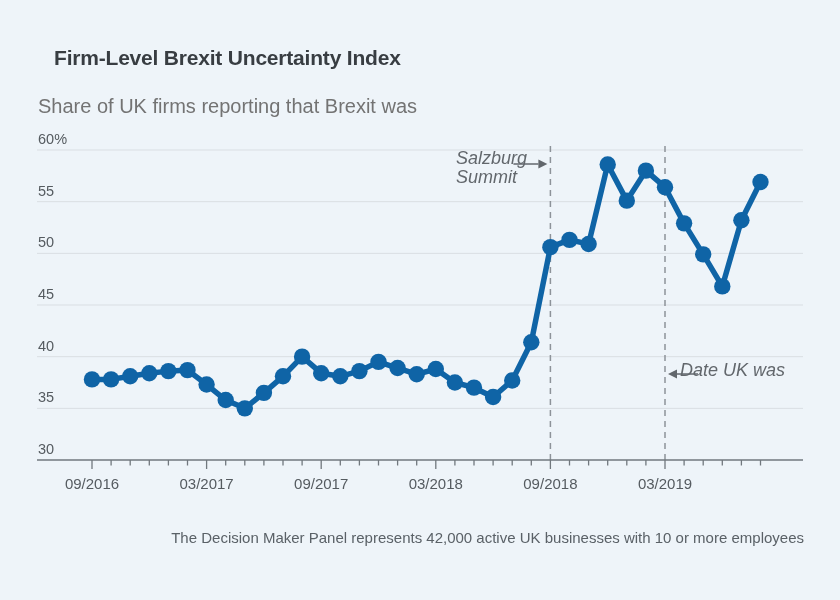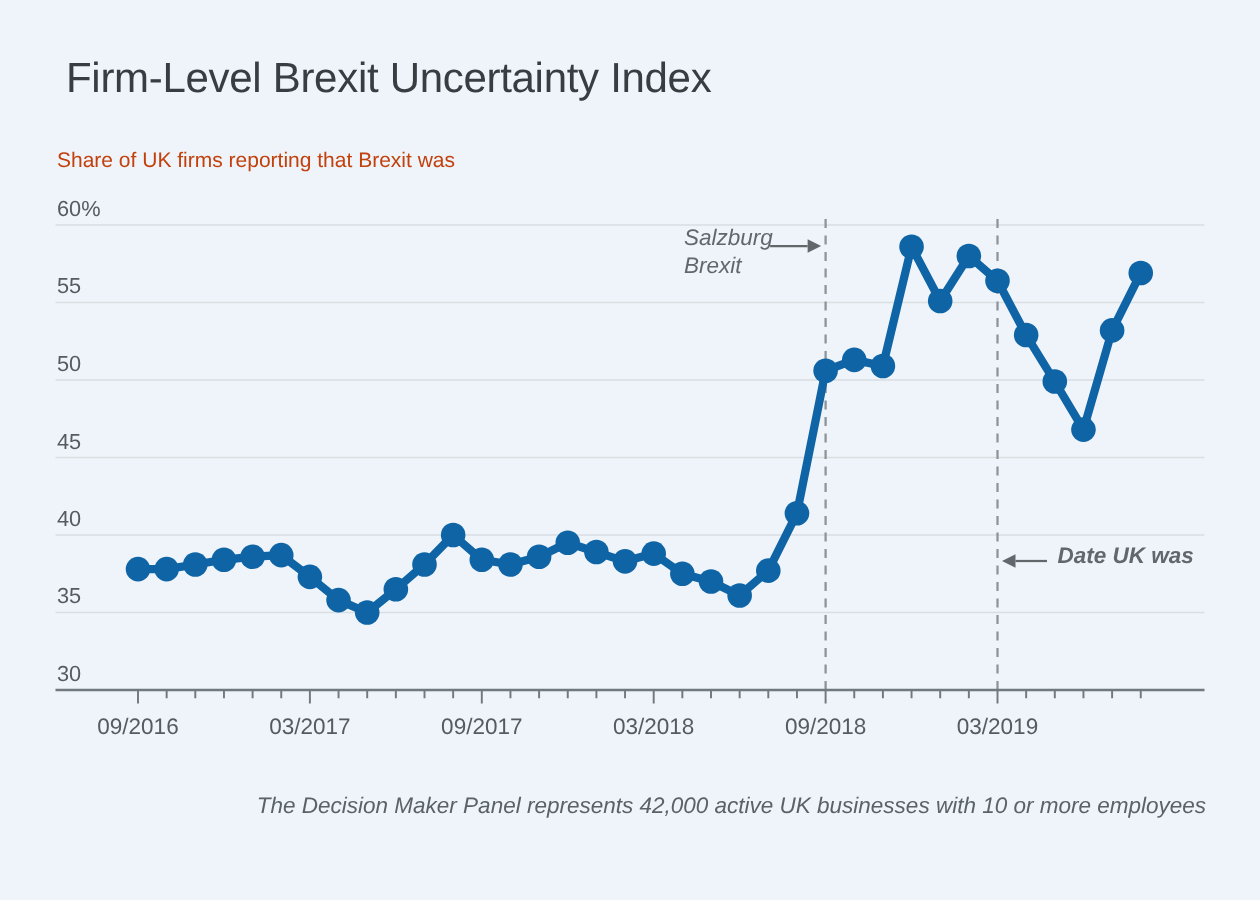--- a/index.html
+++ b/index.html
@@ -5,40 +5,40 @@
   html,body{margin:0;padding:0;}
   body{
     width:840px;height:600px;
     background:#eef4f9;
     font-family:"Liberation Sans", sans-serif;
     position:relative;
     overflow:hidden;
   }
   .stage{position:absolute;inset:0;}
   .chart-title{
-    position:absolute;left:38px;top:30px;margin:6px;
-    font-size:28px;font-weight:normal;letter-spacing:-0.2px;
+    position:absolute;left:38px;top:30px;margin:16px;
+    font-size:21px;font-weight:bold;letter-spacing:-0.2px;
     color:#383d42;
   }
   .chart-subtitle{
     position:absolute;left:38px;top:97px;
-    font-size:14px;line-height:19px;color:#c2410c;
+    font-size:20px;line-height:19px;color:#737373;
   }
   .annotation{
     position:absolute;
-    font-size:15px;line-height:19px;
+    font-size:18px;line-height:19px;
     font-style:italic;color:#62676c;
   }
   .annotation-salzburg{left:456px;top:149px;}
-  .annotation-leave{left:705px;top:361px;font-weight:bold;}
+  .annotation-leave{left:680px;top:361px;}
   .source-note{
     position:absolute;right:36px;top:529px;
     text-align:right;font-size:15px;line-height:17px;color:#5a6167;
   }
-  .source-note .it{font-style:italic;text-align:center;}
+  .source-note .it{text-align:center;}
   #plot{position:absolute;left:0;top:0;}
 </style>
 </head>
 <body>
 
 <div class="stage">
 
   <h1 class="chart-title">Firm-Level Brexit Uncertainty Index</h1>
 
   <div class="chart-subtitle">
@@ -142,21 +142,21 @@
       <circle cx="665" cy="187.2" r="8.2" fill="#0f64a6"></circle>
       <circle cx="684.1" cy="223.36666666666667" r="8.2" fill="#0f64a6"></circle>
       <circle cx="703.2" cy="254.36666666666667" r="8.2" fill="#0f64a6"></circle>
       <circle cx="722.3000000000001" cy="286.40000000000003" r="8.2" fill="#0f64a6"></circle>
       <circle cx="741.4000000000001" cy="220.26666666666662" r="8.2" fill="#0f64a6"></circle>
       <circle cx="760.5" cy="182.03333333333336" r="8.2" fill="#0f64a6"></circle>
     </svg>
 
   <div class="annotation annotation-salzburg">
     <div>Salzburg</div>
-    <div>Brexit</div>
+    <div>Summit</div>
   </div>
 
   <div class="annotation annotation-leave">
     <div>Date UK was</div>
   </div>
 
   <div class="source-note">
     <div class="it">The Decision Maker Panel represents 42,000 active UK businesses with 10 or more employees</div>
   </div>
 

